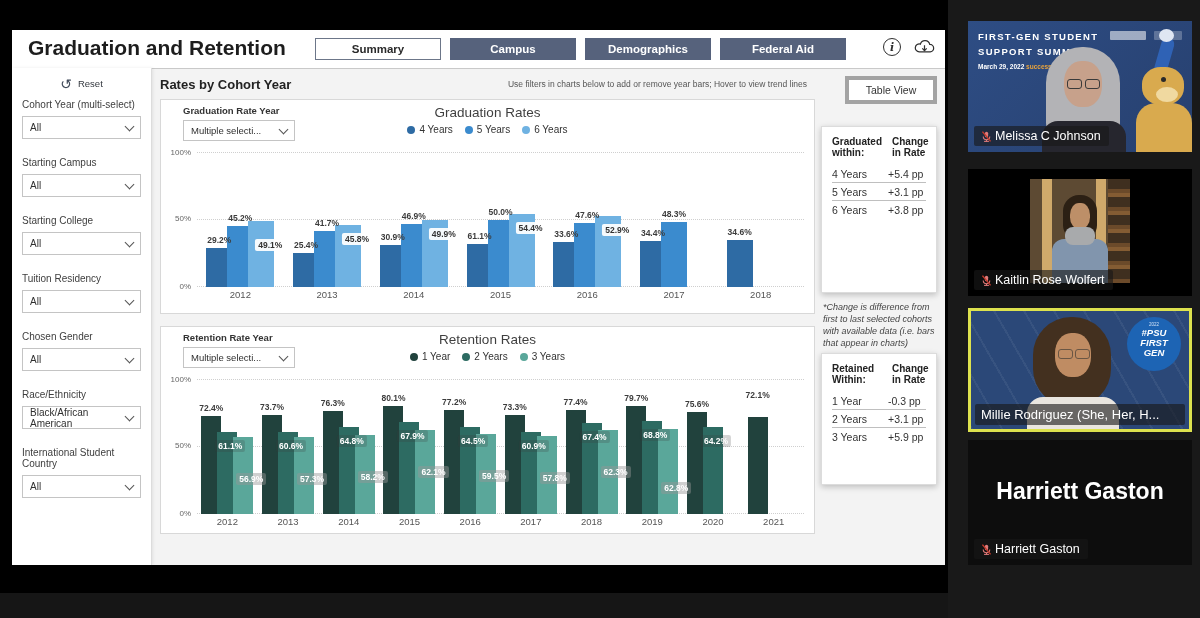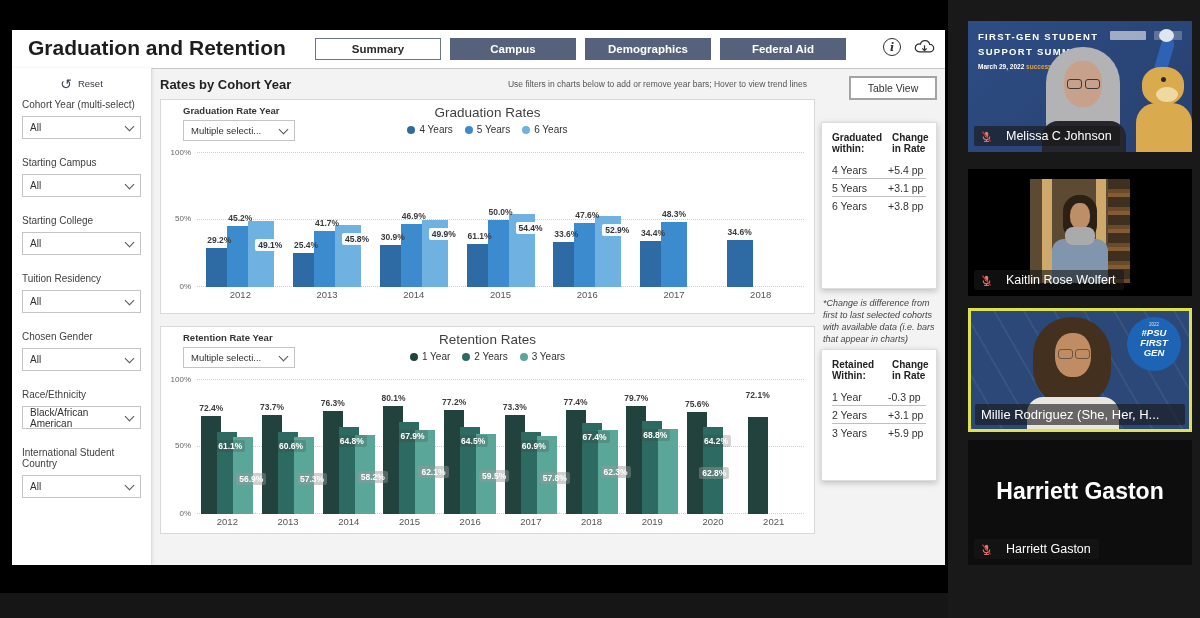--- a/index.html
+++ b/index.html
@@ -29,21 +29,21 @@
   .filter-select{height:21px;border:1px solid #c4c4c4;background:#fff;display:flex;align-items:center;
     justify-content:space-between;padding:0 7px;font-size:10px;color:#2f2f2f;cursor:pointer;}
   .chev{width:6px;height:6px;border-right:1.4px solid #555;border-bottom:1.4px solid #555;
     transform:rotate(45deg);margin-top:-2px;flex:none;}
   .center{flex:1;display:flex;flex-direction:column;padding:4px 6px 0 8px;box-sizing:border-box;}
   .rightcol{width:124px;padding:8px 6px 0 0;box-sizing:border-box;display:flex;flex-direction:column;}
   
   .toolbar{display:flex;align-items:center;height:24px;}
   .section-title{font-size:13px;font-weight:700;color:#222;}
   .hint{margin-left:auto;font-size:8.5px;color:#555;padding-right:8px;}
-  .tableview{width:84px;height:20px;margin:0 2px 0 auto;border:2px solid #a3a3a3;background:#fff;
+  .tableview{width:84px;height:20px;margin:0 2px 0 auto;border:4px solid #a3a3a3;background:#fff;
     display:flex;align-items:center;justify-content:center;font-size:10.5px;color:#333;cursor:pointer;}
   
   .card{background:#fff;border:1px solid #d8d8d8;position:relative;}
   #chart0{height:213px;margin-top:3px;}
   #chart1{height:206px;margin-top:12px;}
   .card-hd{position:relative;height:48px;}
   .cfilter{position:absolute;left:22px;top:5px;width:112px;text-align:left;}
   .cfilter .flabel{font-size:9.5px;font-weight:700;color:#333;margin-bottom:4px;}
   .cfilter .filter-select{height:19px;font-size:9.5px;}
   .chart-title{text-align:center;font-size:13.5px;color:#3f3f3f;padding-top:5px;}
@@ -81,21 +81,21 @@
   .videos{position:absolute;left:948px;top:0;width:252px;height:618px;background:#191919;}
   .tile{position:absolute;left:20px;width:224px;background:#000;overflow:hidden;cursor:pointer;}
   #tile0{top:21px;height:131px;background:linear-gradient(135deg,#2e4d84,#27406f);}
   #tile1{top:169px;height:127px;}
   #tile2{top:308px;height:124px;box-sizing:border-box;border:3px solid #dde24e;
     background:#2b4878;}
   #tile2 .pattern{position:absolute;inset:0;
     background:repeating-linear-gradient(60deg,rgba(255,255,255,.06) 0 2px,transparent 2px 26px);}
   #tile3{top:440px;height:125px;background:#0d0d0d;}
   .name-tag{position:absolute;left:6px;bottom:6px;background:rgba(25,25,25,.62);color:#fff;
-    font-size:12.5px;padding:3px 8px 3px 6px;display:flex;align-items:center;gap:13px;border-radius:2px;}
+    font-size:12.5px;padding:3px 8px 3px 6px;display:flex;align-items:center;gap:2px;border-radius:2px;}
   #tile2 .name-tag{left:4px;right:4px;bottom:4px;font-size:13px;}
   
   .summit-title{position:absolute;left:10px;top:9px;color:#fff;font-weight:700;font-size:9.5px;
     letter-spacing:1.3px;line-height:1.55;}
   .summit-date{position:absolute;left:10px;top:42px;font-size:6.5px;color:#fff;font-weight:700;}
   .summit-date .url{color:#e8a33d;}
   .logo-block{position:absolute;right:10px;top:10px;display:flex;gap:8px;}
   .logo-a{width:36px;height:9px;background:rgba(255,255,255,.55);border-radius:1px;}
   .logo-b{width:28px;height:9px;background:rgba(255,255,255,.25);border-radius:1px;}
   
@@ -406,21 +406,21 @@
                   <div class="bar-label pill-dark" style="top: 52.01px; left: calc(50% + 3px); z-index: 9;">67.4%</div>
                   <div class="bar" style="left: calc(50% + 6px); width: 20px; height: 84.105px; background: rgb(90, 167, 154); z-index: 3;"></div>
                   <div class="bar-label pill-lite" style="top: 86.895px; left: calc(50% + 24px); z-index: 9;">62.3%</div>
                 </div>
                 <div class="bar-group">
                   <div class="bar" style="left: calc(50% - 26px); width: 20px; height: 107.595px; background: rgb(33, 66, 61); z-index: 1;"></div>
                   <div class="bar-label above" style="bottom: 110.595px; left: calc(50% - 16px); z-index: 9;">79.7%</div>
                   <div class="bar" style="left: calc(50% - 10px); width: 20px; height: 92.88px; background: rgb(45, 107, 98); z-index: 2;"></div>
                   <div class="bar-label pill-dark" style="top: 50.12px; left: calc(50% + 3px); z-index: 9;">68.8%</div>
                   <div class="bar" style="left: calc(50% + 6px); width: 20px; height: 84.78px; background: rgb(90, 167, 154); z-index: 3;"></div>
-                  <div class="bar-label pill-lite" style="top: 88px; left: calc(50% + 24px); z-index: 9; margin-left: 38px;">62.8%</div>
+                  <div class="bar-label pill-lite" style="top: 103px; left: calc(50% + 24px); z-index: 9;">62.8%</div>
                 </div>
                 <div class="bar-group">
                   <div class="bar" style="left: calc(50% - 26px); width: 20px; height: 102.06px; background: rgb(33, 66, 61); z-index: 1;"></div>
                   <div class="bar-label above" style="bottom: 105.06px; left: calc(50% - 16px); z-index: 9;">75.6%</div>
                   <div class="bar" style="left: calc(50% - 10px); width: 20px; height: 86.67px; background: rgb(45, 107, 98); z-index: 2;"></div>
                   <div class="bar-label pill-dark" style="top: 56.33px; left: calc(50% + 3px); z-index: 9;">64.2%</div>
                 </div>
                 <div class="bar-group">
                   <div class="bar" style="left: calc(50% - 26px); width: 20px; height: 97.335px; background: rgb(33, 66, 61); z-index: 1;"></div>
                   <div class="bar-label above" style="bottom: 114px; left: calc(50% - 16px); z-index: 9;">72.1%</div>

